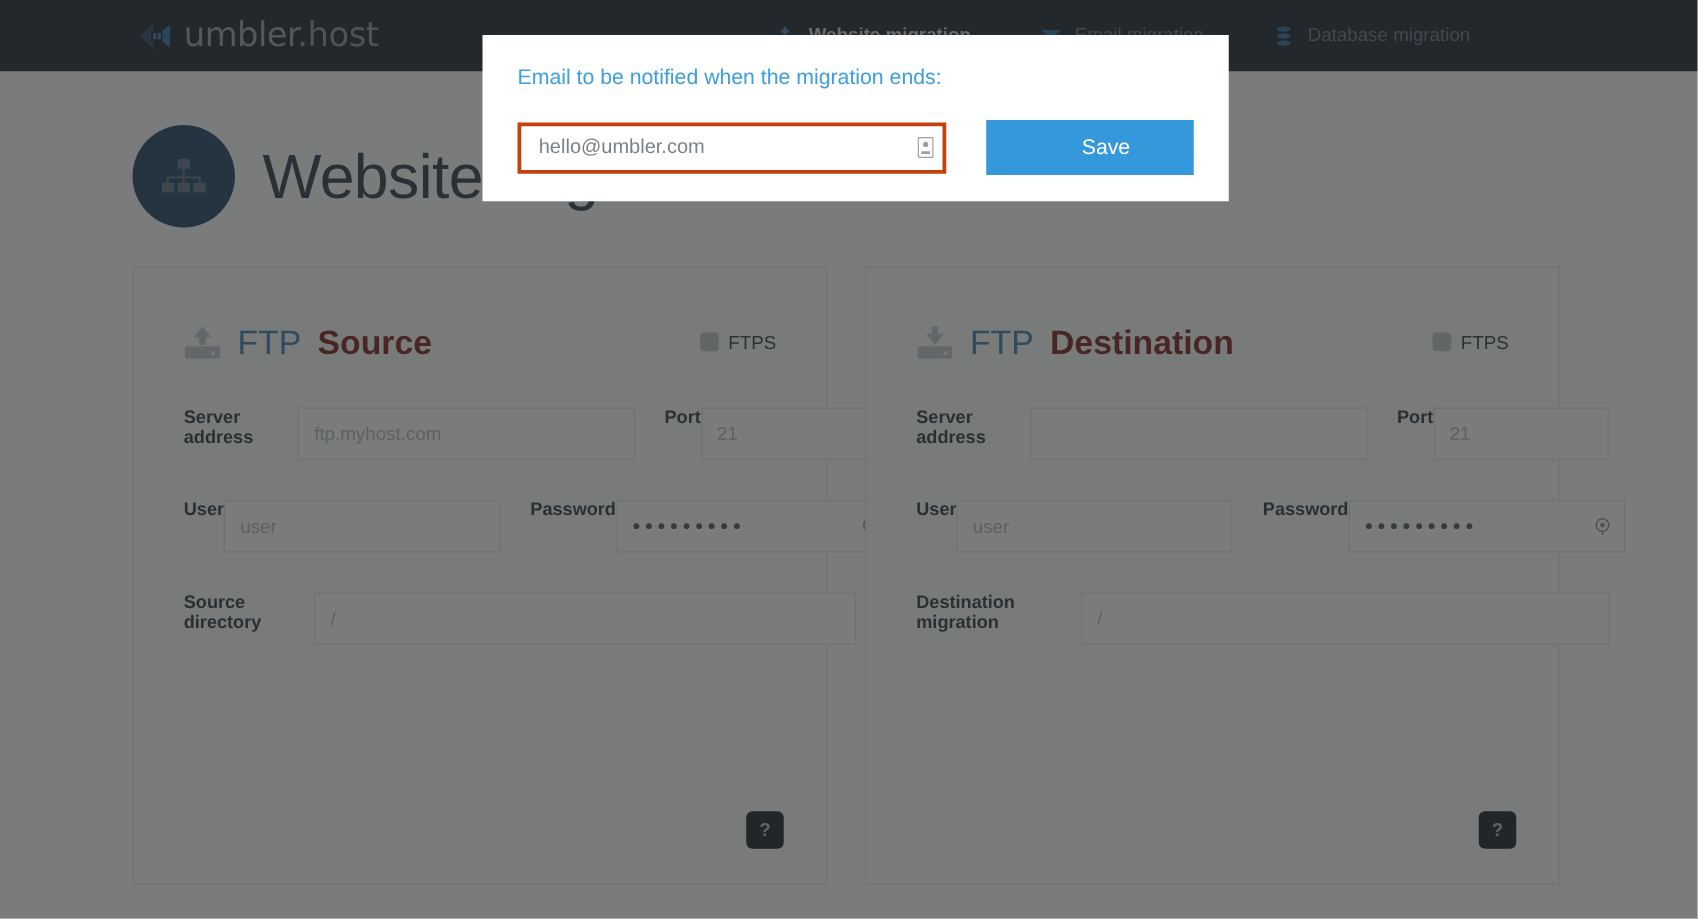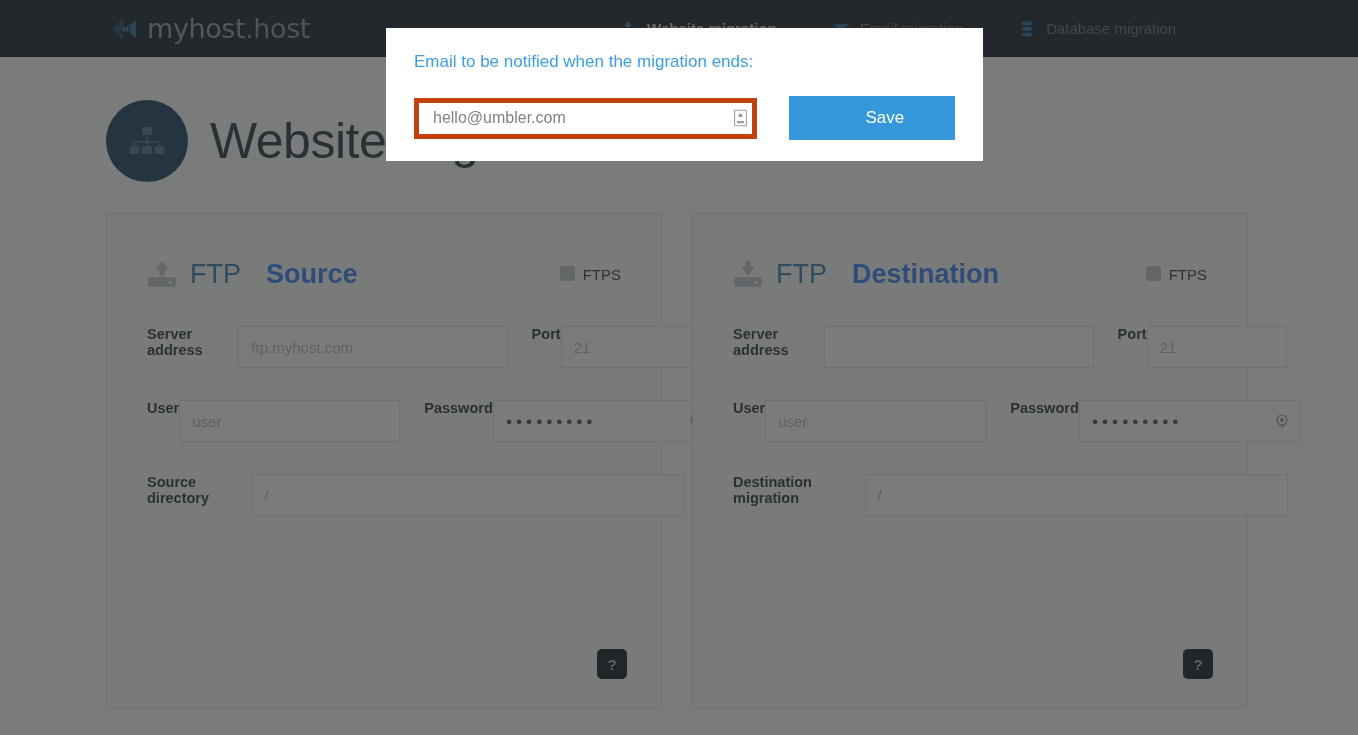--- a/index.html
+++ b/index.html
@@ -131,21 +131,21 @@
     height: 40px;
   }
   .panel-title {
     display: flex;
     align-items: center;
     gap: 13px;
     font-size: 27px;
     color: #3d7eb0;
     white-space: nowrap;
   }
-  .panel-title b { color: #3b82f6; font-weight: bold; margin-left: 12px; }
+  .panel-title b { color: #7f1d1d; font-weight: bold; }
   .panel-icon {
     width: 30px; height: 30px;
     color: #c2c8cc;
     display: inline-flex;
     align-items: center;
     justify-content: center;
   }
   .ftps-wrap {
     display: flex;
     align-items: flex-start;
@@ -263,21 +263,21 @@
     gap: 32px;
   }
   .modal-input-wrap {
     position: relative;
     width: 352px;
   }
   .modal-input {
     width: 100%;
     height: 41px;
     box-sizing: border-box;
-    border: 5px solid #c2410c;
+    border: 3px solid #c2410c;
     background: #fff;
     font-size: 16px;
     color: #6d7479;
     padding: 0 34px 0 14px;
     font-family: "Liberation Sans", sans-serif;
     outline: none;
   }
   .modal-input::placeholder { color: #7c8287; }
   .card-icon {
     position: absolute;
@@ -309,21 +309,21 @@
     <div class="logo">
       <span class="logo-mark">
         <svg width="26" height="22" viewBox="0 0 26 22">
           <polygon points="0,11 11,0 11,22" fill="#2c4660"></polygon>
           <polygon points="24,2 24,20 12,11" fill="#2f6fa0"></polygon>
           <rect x="9" y="7" width="9" height="8" fill="#18202c"></rect>
           <rect x="10.5" y="8.5" width="2.6" height="5" fill="#3d7eb0"></rect>
           <rect x="14.2" y="8.5" width="2.6" height="5" fill="#3d7eb0"></rect>
         </svg>
       </span>
-      <span class="logo-text"><span>myhost</span><span class="dot-host">.host</span></span>
+      <span class="logo-text"><span>umbler</span><span class="dot-host">.host</span></span>
     </div>
 
     <div class="nav">
       <div class="nav-item active">
         <span class="nav-icon">
           <svg width="14" height="15" viewBox="0 0 14 15" fill="currentColor">
             <path d="M7 0 L11 5 H8.4 V9.5 H5.6 V5 H3 Z"></path>
             <rect x="0.5" y="10.5" width="13" height="4" rx="1"></rect>
           </svg>
         </span>

